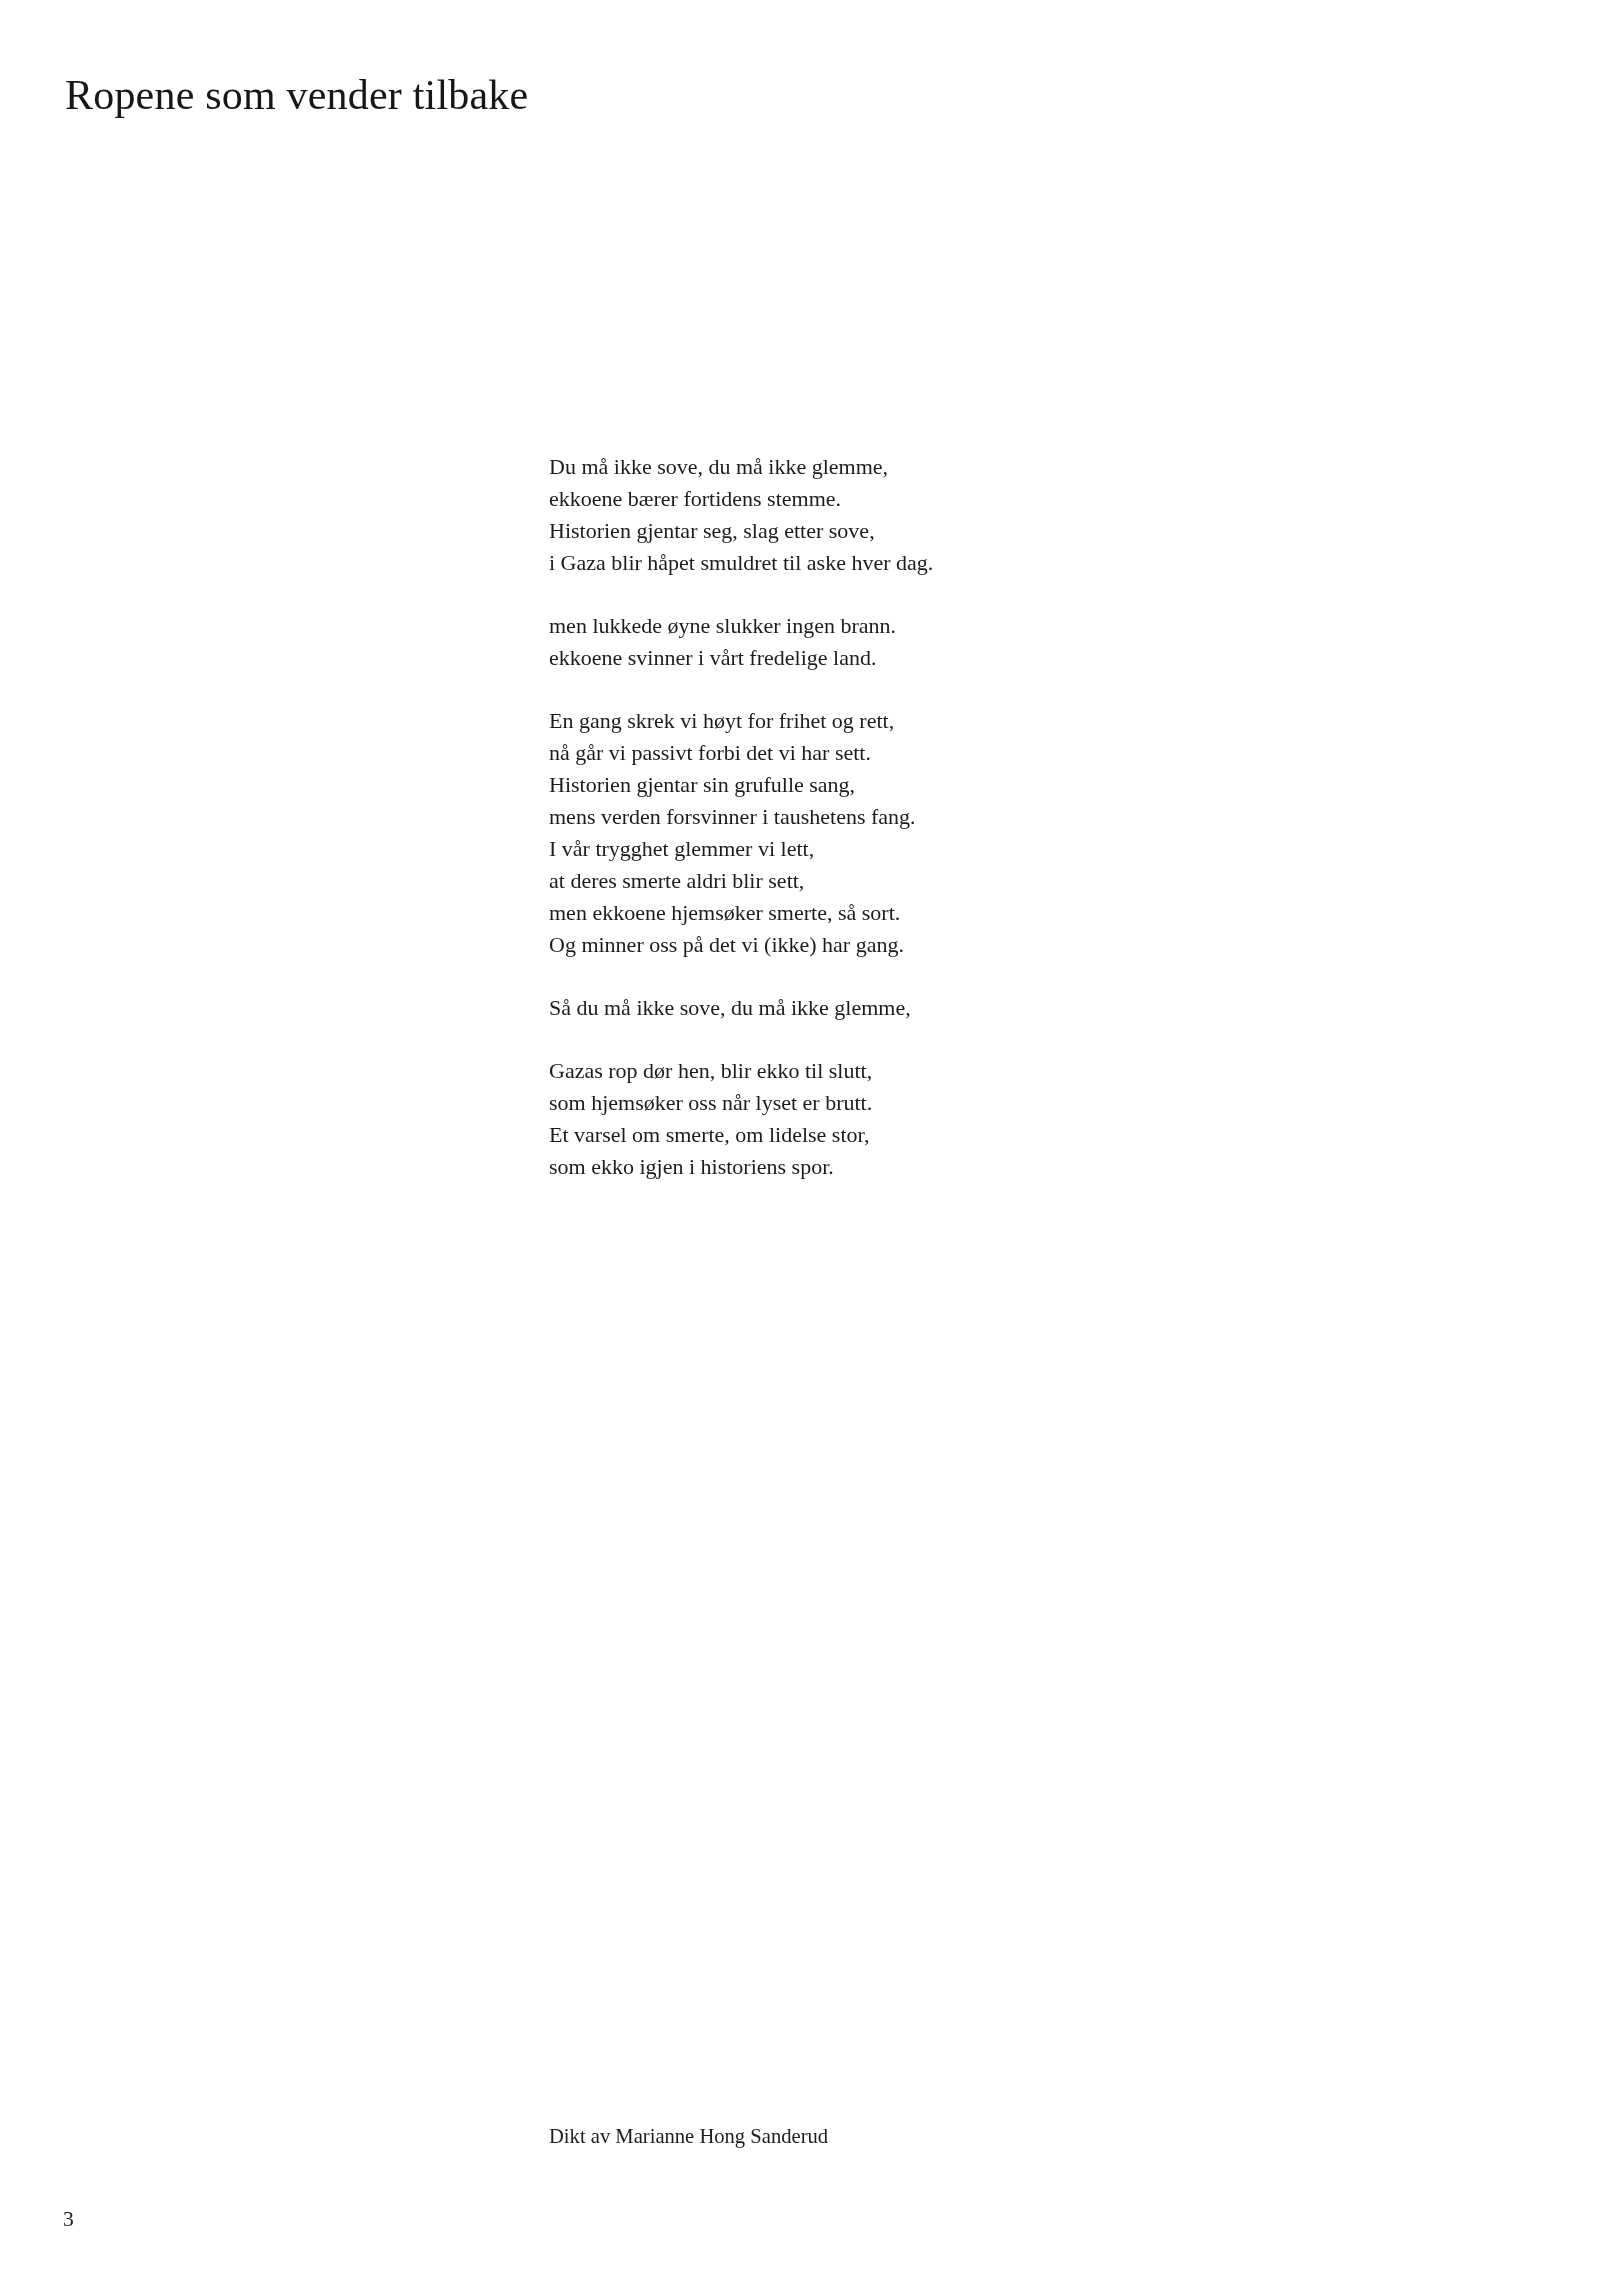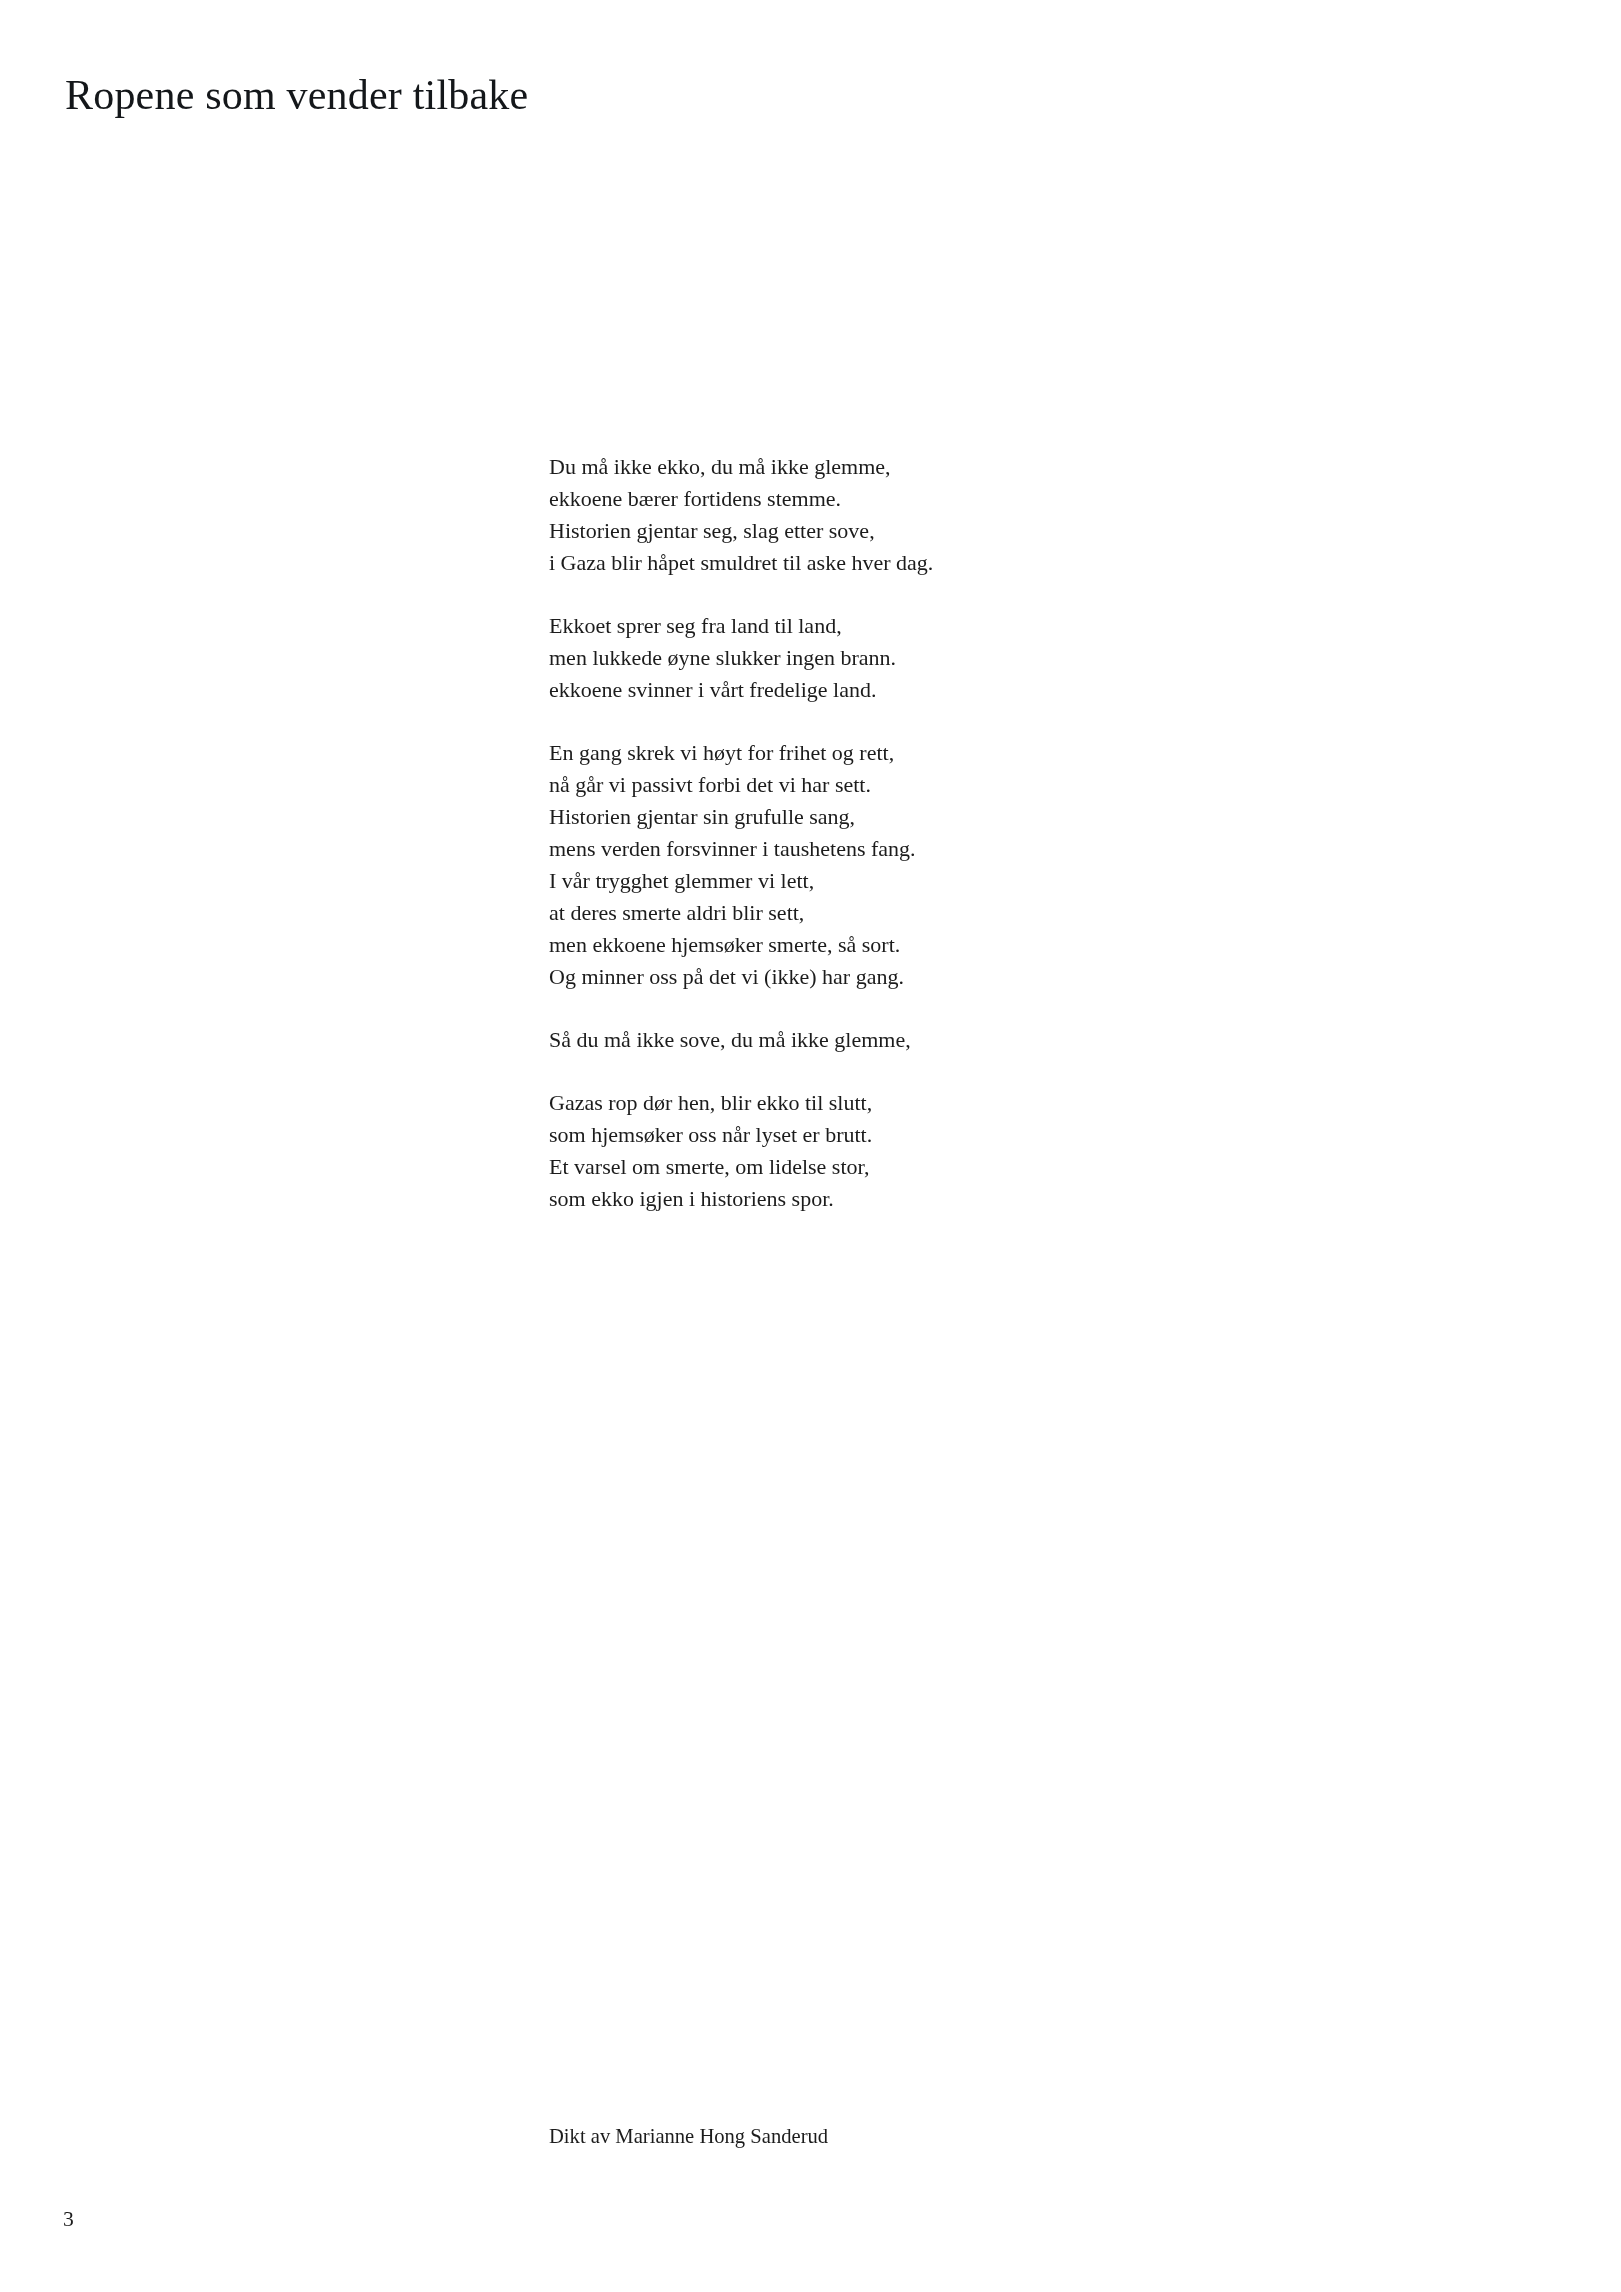--- a/index.html
+++ b/index.html
@@ -67,28 +67,27 @@
 </head>
 <body>
 
 <div class="page">
 
   <h1 class="poem-title">Ropene som vender tilbake</h1>
 
   <div class="poem-body">
 
     <div class="stanza">
-      <div class="poem-line">Du må ikke ekko, du må ikke glemme,</div>
+      <div class="poem-line">Du må ikke sove, du må ikke glemme,</div>
       <div class="poem-line">ekkoene bærer fortidens stemme.</div>
       <div class="poem-line">Historien gjentar seg, slag etter sove,</div>
       <div class="poem-line">i Gaza blir håpet smuldret til aske hver dag.</div>
     </div>
 
     <div class="stanza">
-      <div class="poem-line">Ekkoet sprer seg fra land til land,</div>
       <div class="poem-line">men lukkede øyne slukker ingen brann.</div>
       <div class="poem-line">ekkoene svinner i vårt fredelige land.</div>
     </div>
 
     <div class="stanza">
       <div class="poem-line">En gang skrek vi høyt for frihet og rett,</div>
       <div class="poem-line">nå går vi passivt forbi det vi har sett.</div>
       <div class="poem-line">Historien gjentar sin grufulle sang,</div>
       <div class="poem-line">mens verden forsvinner i taushetens fang.</div>
       <div class="poem-line">I vår trygghet glemmer vi lett,</div>

